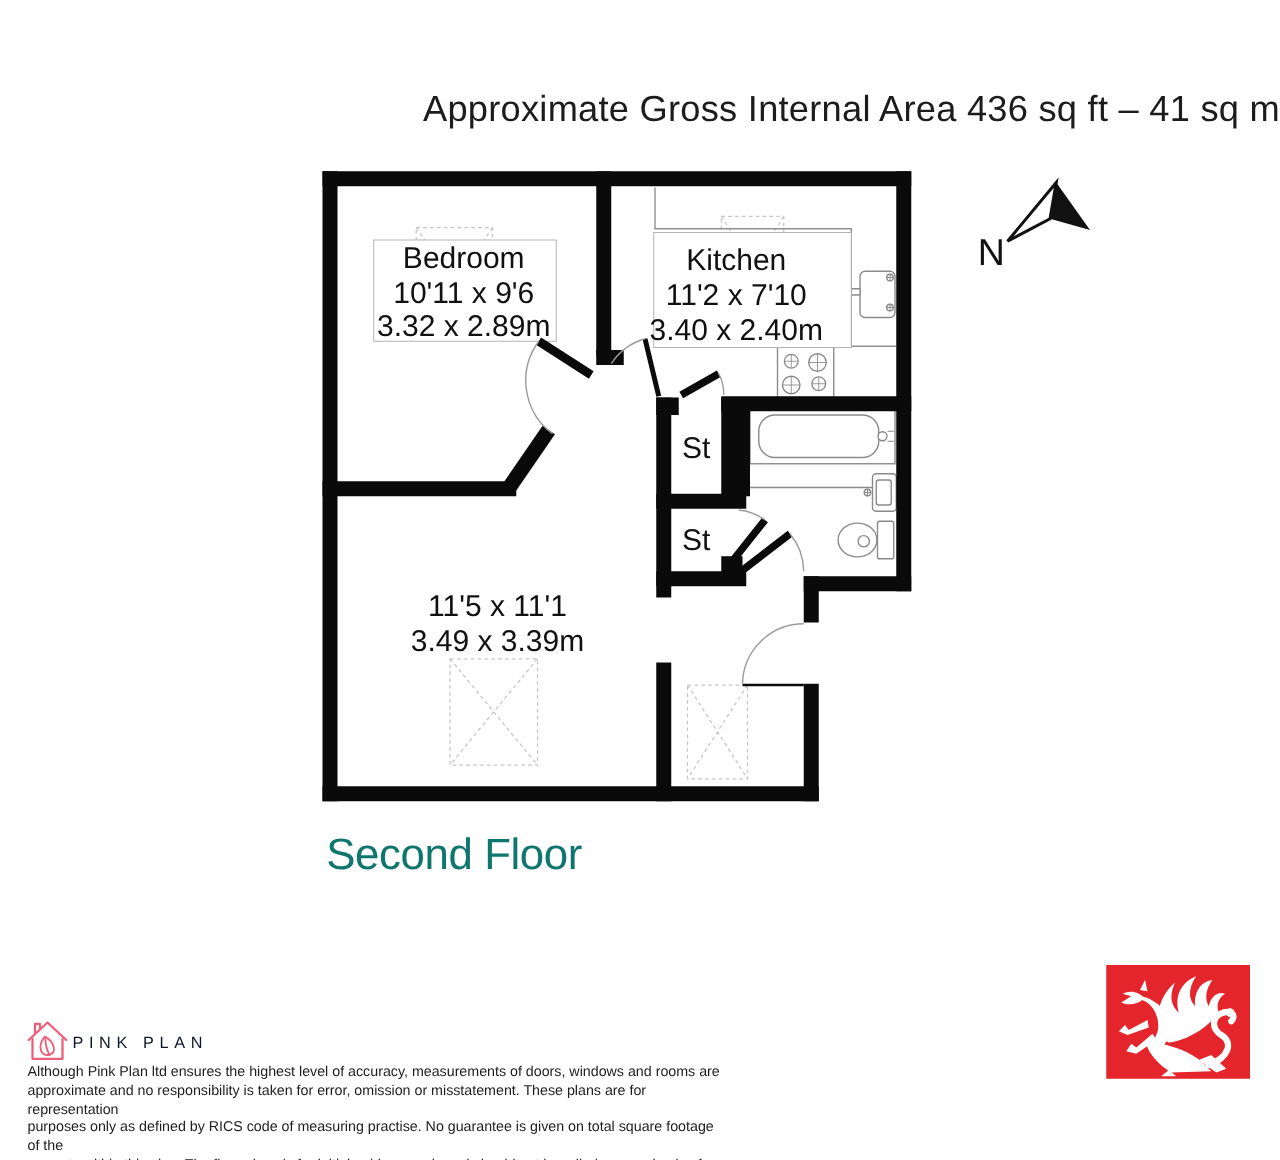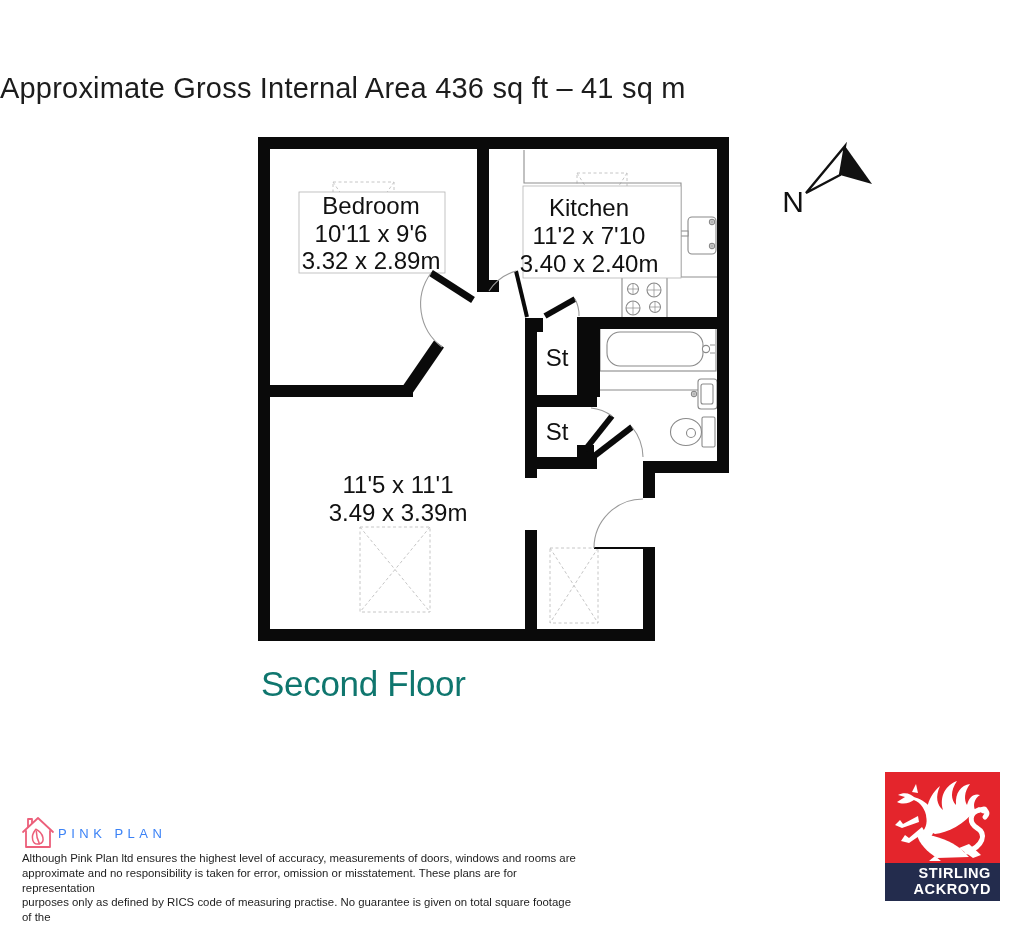--- a/index.html
+++ b/index.html
@@ -1,26 +1,26 @@
 <!DOCTYPE html>
 <html><head>
 <meta charset="utf-8">
 <style>
   html,body{margin:0;padding:0;background:#ffffff;}
   .page{position:relative;width:1024px;height:928px;background:#fff;overflow:hidden;
         font-family:"Liberation Sans",sans-serif;color:#1b1b1b;}
-  .title{position:absolute;top:72px;left:0;width:1024px;text-align:left;
+  .title{position:absolute;top:72px;left:0;width:1024px;text-align:right;
          font-size:29px;letter-spacing:.2px;color:#1c1c1c;white-space:nowrap;}
   .floor-label{position:absolute;top:664px;left:261px;font-size:35px;color:#0f766e;
                letter-spacing:-.3px;}
   svg{position:absolute;left:0;top:0;}
   .plan-label{font-family:"Liberation Sans",sans-serif;fill:#111;}
   .footer-brand-row{position:absolute;left:20px;top:812px;height:38px;}
   .brand-text{position:absolute;left:58px;top:826px;font-size:13px;letter-spacing:4.5px;
-              color:#3b82f6;font-weight:500;}
+              color:#0f172a;font-weight:500;}
   .disclaimer{position:absolute;left:22px;top:851px;width:560px;font-size:11.4px;
               line-height:1.3;color:#1d1d1d;white-space:pre-line;}
   .agency-logo{position:absolute;left:885px;top:772px;width:115px;height:129px;}
   .agency-red{position:absolute;left:0;top:0;width:115px;height:91px;background:#e4252c;}
   .agency-navy{position:absolute;left:0;top:91px;width:115px;height:38px;background:#232c4d;
                display:flex;flex-direction:column;justify-content:center;align-items:flex-end;
                padding-right:9px;box-sizing:border-box;}
   .agency-navy span{color:#fff;font-weight:bold;font-size:14.5px;line-height:1.08;
                     letter-spacing:.6px;}
   .griffin-svg{position:absolute;left:0;top:0;}
@@ -205,19 +205,15 @@
           <path d="M50,84 L44,89 L56,89 Z"></path>
         </g>
 
         <g stroke="#ffffff" stroke-width="5" fill="none" stroke-linecap="round">
           <path d="M82,80 C98,74 102,62 92,56 C84,51 84,41 94,38"></path>
           <path d="M94,38 C101,36 104,41 100,45"></path>
         </g>
         <circle cx="99" cy="38" r="3.5" fill="#ffffff"></circle>
       </svg>
     </div>
-    <div class="agency-navy">
-      <span>STIRLING</span>
-      <span>ACKROYD</span>
-    </div>
   </div>
 
 </div>
 
 </body></html>

